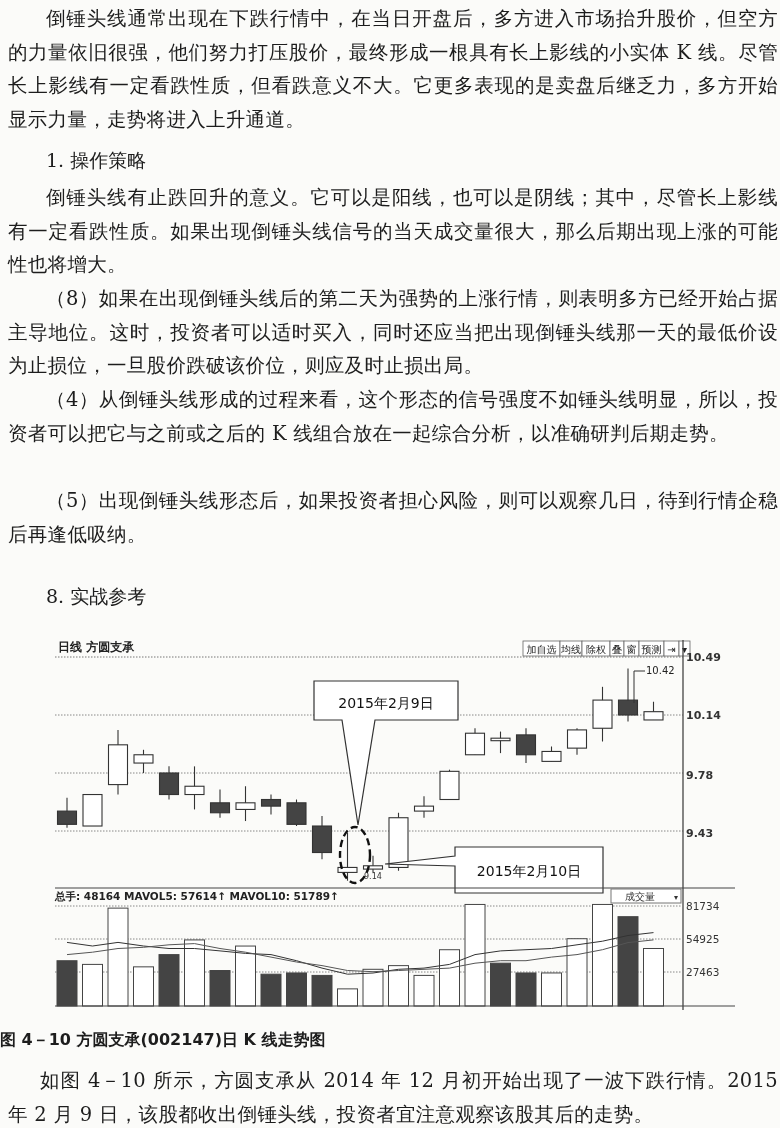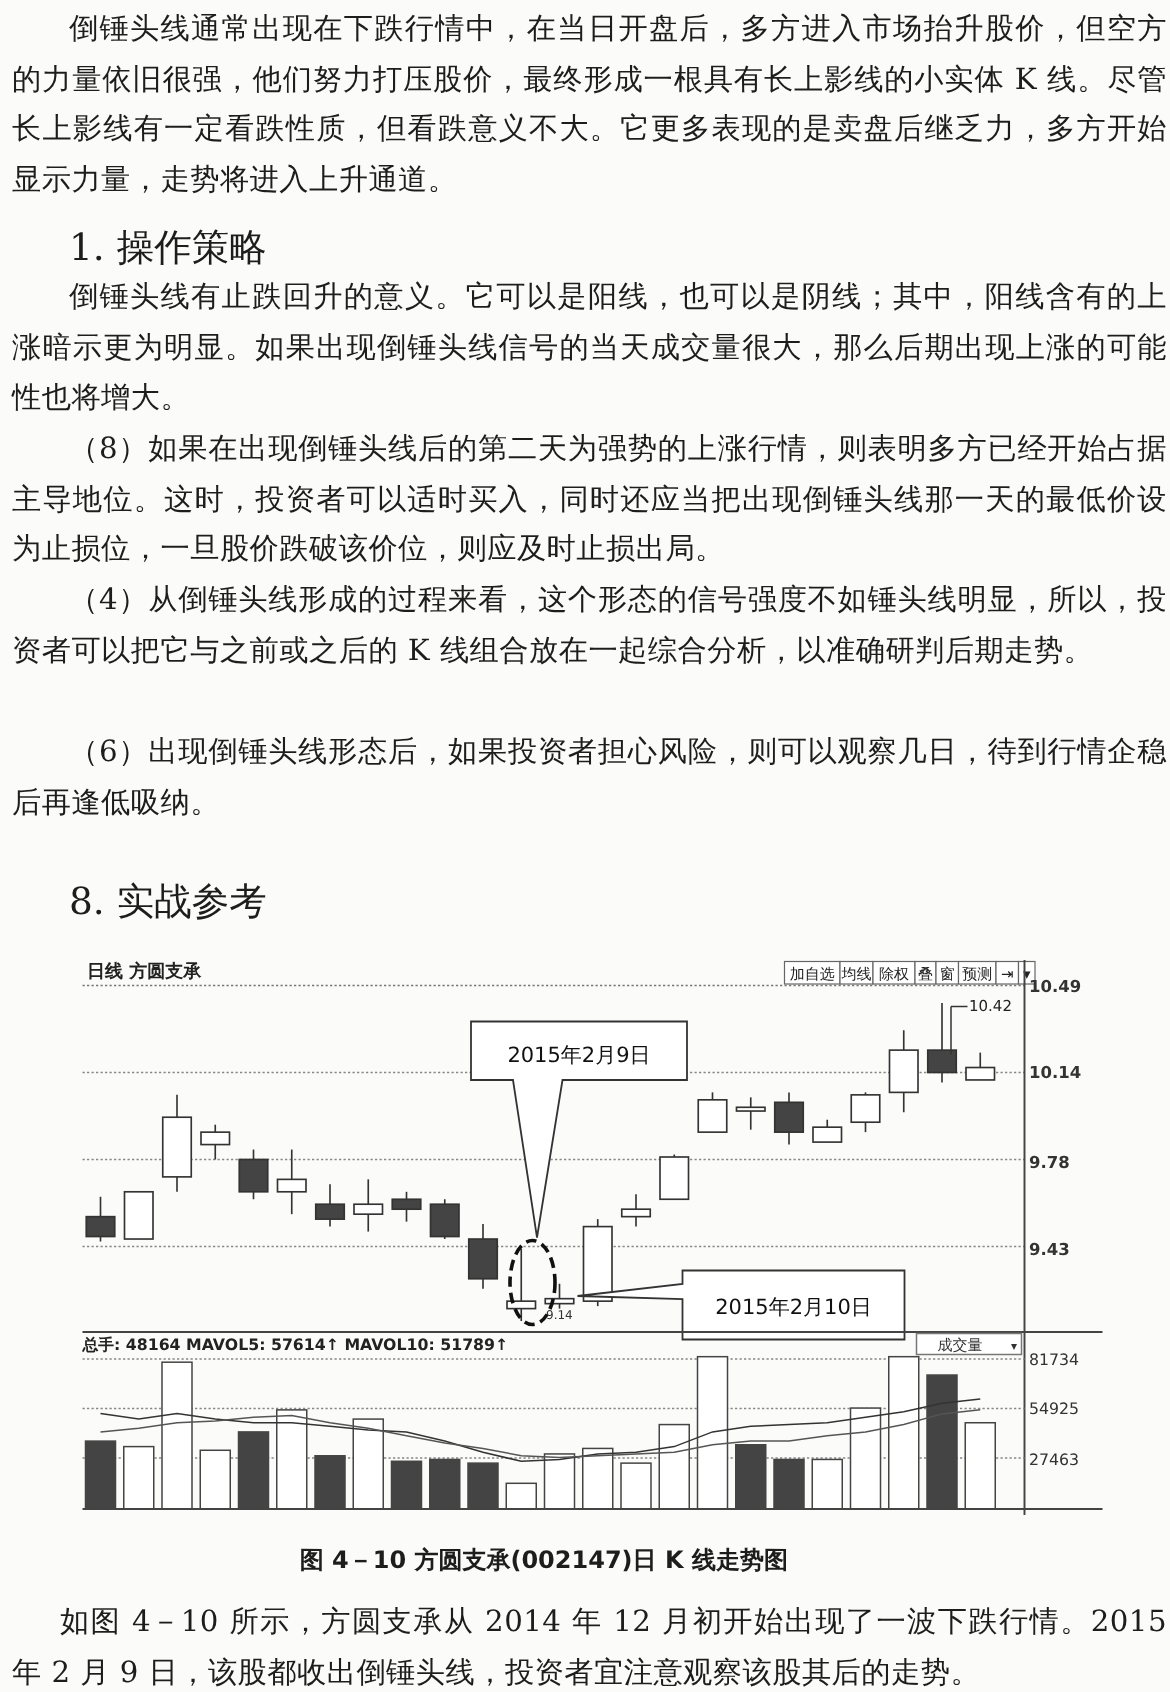--- a/index.html
+++ b/index.html
@@ -1,35 +1,35 @@
 <!DOCTYPE html>
 <html><head>
 <meta charset="utf-8">
 <style>
   html, body { margin:0; padding:0; background:#fbfbf9; }
   body { width:780px; height:1128px; position:relative; overflow:hidden;
          font-family:"DejaVu Serif","Liberation Serif",serif; color:#1d1d1d; }
   .para { position:absolute; left:8px; width:770px; font-size:19.5px; line-height:33.5px;
           letter-spacing:0.3px; text-align:justify; margin:0; }
   .indent { text-indent:38px; }
-  .heading { position:absolute; left:46px; font-size:25px; margin:0; }
+  .heading { position:absolute; left:46px; font-size:19px; margin:0; }
   #chart { position:absolute; left:0; top:620px; width:780px; height:410px; }
-  .caption { position:absolute; left:0; width:725px; top:1030px; text-align:center;
+  .caption { position:absolute; left:0; width:725px; top:1030px; text-align:left;
              font-family:"DejaVu Sans","Liberation Sans",sans-serif; font-weight:bold; font-size:16px; }
   svg text { font-family:"DejaVu Sans","Liberation Sans",sans-serif; }
 </style>
 </head>
 <body>
 
 <p class="para indent" style="top:2px;">倒锤头线通常出现在下跌行情中，在当日开盘后，多方进入市场抬升股价，但空方的力量依旧很强，他们努力打压股价，最终形成一根具有长上影线的小实体 K 线。尽管长上影线有一定看跌性质，但看跌意义不大。它更多表现的是卖盘后继乏力，多方开始显示力量，走势将进入上升通道。</p>
 <p class="heading" style="top:148px;">1. 操作策略</p>
-<p class="para indent" style="top:181px;">倒锤头线有止跌回升的意义。它可以是阳线，也可以是阴线；其中，阳线含有的上涨暗示更为明显。如果出现倒锤头线信号的当天成交量很大，那么后期出现上涨的可能性也将增大。</p>
+<p class="para indent" style="top:181px;">倒锤头线有止跌回升的意义。它可以是阳线，也可以是阴线；其中，尽管长上影线有一定看跌性质。如果出现倒锤头线信号的当天成交量很大，那么后期出现上涨的可能性也将增大。</p>
 <p class="para indent" style="top:282px;">（8）如果在出现倒锤头线后的第二天为强势的上涨行情，则表明多方已经开始占据主导地位。这时，投资者可以适时买入，同时还应当把出现倒锤头线那一天的最低价设为止损位，一旦股价跌破该价位，则应及时止损出局。</p>
 <p class="para indent" style="top:383px;">（4）从倒锤头线形成的过程来看，这个形态的信号强度不如锤头线明显，所以，投资者可以把它与之前或之后的 K 线组合放在一起综合分析，以准确研判后期走势。</p>
-<p class="para indent" style="top:484px;">（6）出现倒锤头线形态后，如果投资者担心风险，则可以观察几日，待到行情企稳后再逢低吸纳。</p>
+<p class="para indent" style="top:484px;">（5）出现倒锤头线形态后，如果投资者担心风险，则可以观察几日，待到行情企稳后再逢低吸纳。</p>
 <p class="heading" style="top:584px;">8. 实战参考</p>
 
 <svg id="chart" viewBox="0 620 780 410">
 
   <text x="58" y="651" font-size="12" font-weight="bold" fill="#222">日线 方圆支承</text>
   <line x1="55" y1="657" x2="683" y2="657" stroke="#777" stroke-dasharray="1.5,1.5"></line>
   <line x1="55" y1="715" x2="683" y2="715" stroke="#888" stroke-dasharray="1.5,1.5"></line>
   <line x1="55" y1="773" x2="683" y2="773" stroke="#888" stroke-dasharray="1.5,1.5"></line>
   <line x1="55" y1="831" x2="683" y2="831" stroke="#888" stroke-dasharray="1.5,1.5"></line>
 

